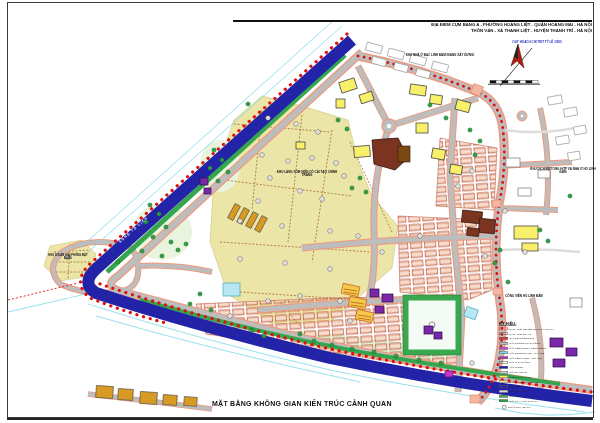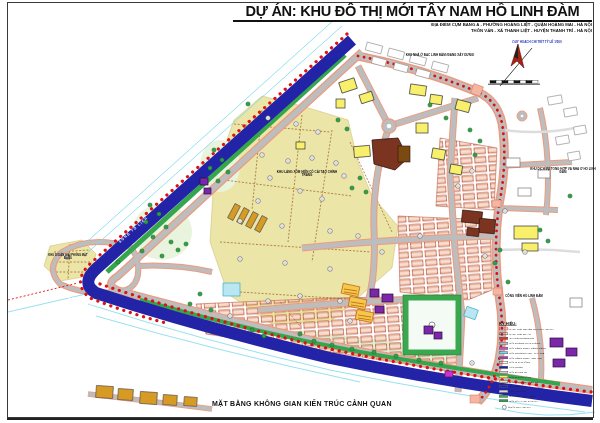--- a/index.html
+++ b/index.html
@@ -362,21 +362,20 @@
 
     <g fill="#ffffff" font-weight="bold" font-family="Liberation Sans, sans-serif">
       <text transform="translate(120 243) rotate(-41.5)" font-size="3.4" letter-spacing="1.1">SÔNG TÔ LỊCH</text>
       <text transform="translate(68 299) rotate(14)" font-size="3.2" letter-spacing="0.8">SÔNG TÔ LỊCH</text>
       <text transform="translate(290 359) rotate(11)" font-size="3.2" letter-spacing="0.8">SÔNG TÔ LỊCH</text>
     </g>
   </svg>
 
   <div class="abs" id="border-frame"></div>
   <div class="abs" id="bottom-rule"></div>
-  <div class="abs" id="title">DỰ ÁN: KHU ĐÔ THỊ MỚI TÂY NAM HỒ LINH ĐÀM</div>
   <div class="abs" id="title-underline"></div>
   <div class="abs" id="subtitles">
     <div>ĐỊA ĐIỂM CỤM BẰNG A - PHƯỜNG HOÀNG LIỆT - QUẬN HOÀNG MAI - HÀ NỘI</div>
     <div>THÔN VĂN - XÃ THANH LIỆT - HUYỆN THANH TRÌ - HÀ NỘI</div>
   </div>
   <div class="abs" id="caption">MẶT BẰNG KHÔNG GIAN KIẾN TRÚC CẢNH QUAN</div>
 
   <div class="abs tiny" style="left:396px;top:53px;width:176px;">KHU NHÀ Ở BẮC LINH ĐÀM (ĐANG XÂY DỰNG)</div>
   <div class="abs tiny tiny-blue" style="left:497px;top:40px;width:160px;">QUY HOẠCH CHI TIẾT TỶ LỆ 1/500</div>
   <div class="abs tiny" style="left:527px;top:167px;width:144px;">KHU DỊCH VỤ TỔNG HỢP VÀ NHÀ Ở HỒ LINH ĐÀM</div>

